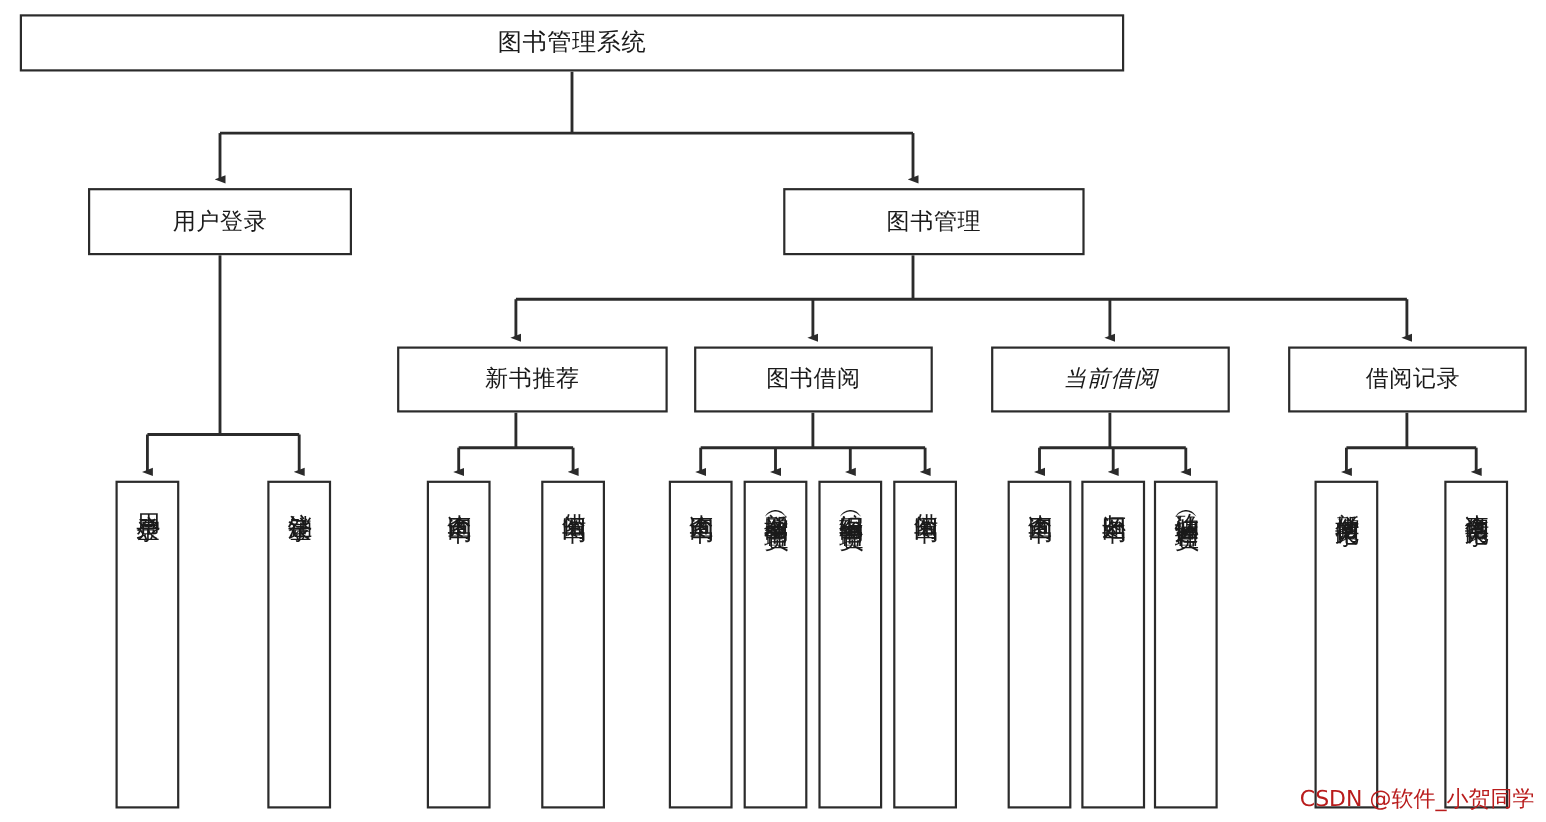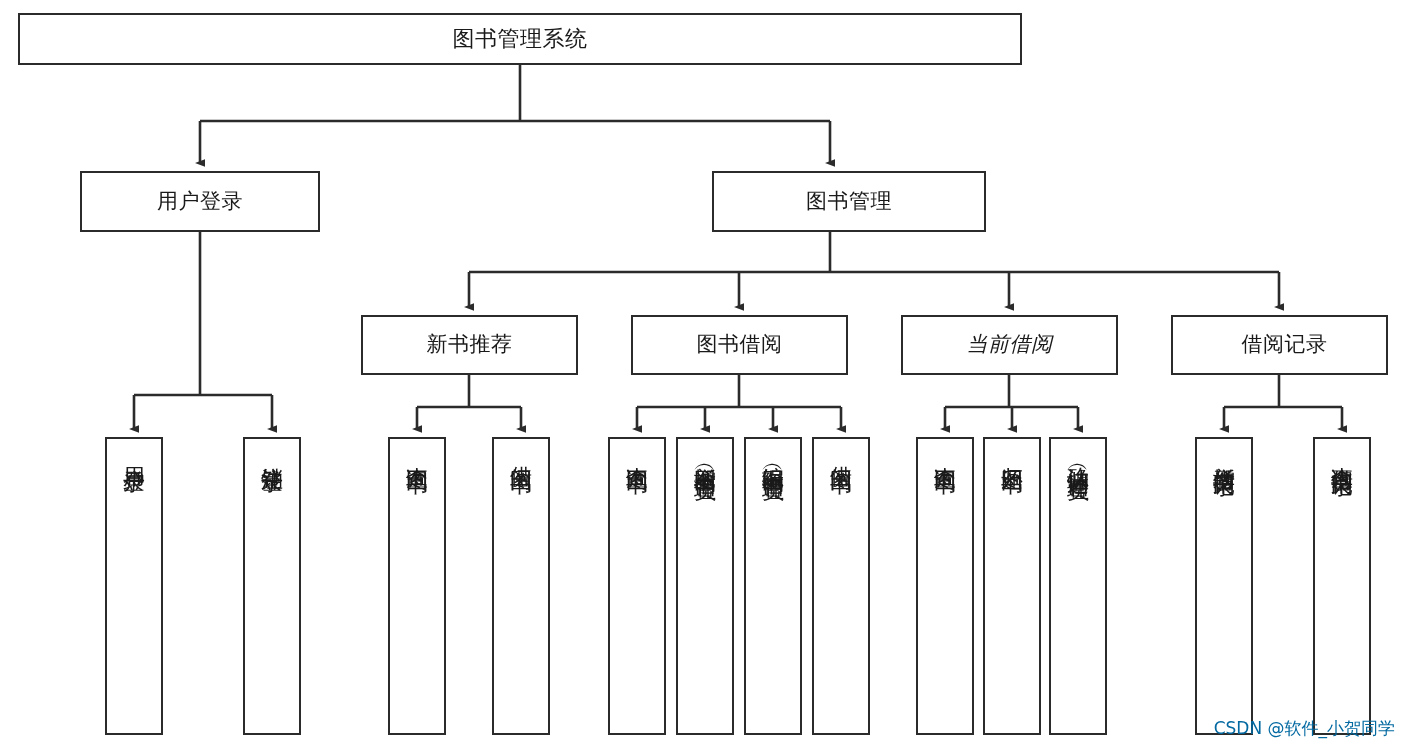--- a/index.html
+++ b/index.html
@@ -58,22 +58,22 @@
     text-orientation: upright;
     font-size: 22px;
     line-height: 1.08;
     letter-spacing: 2px;
     white-space: nowrap;
   }
   #watermark {
     position: absolute;
     right: 10px;
     bottom: 7px;
-    font-size: 17px;
-    color: #0369a1;
+    font-size: 20px;
+    color: #b91c1c;
     white-space: nowrap;
     pointer-events: none;
     font-family: "DejaVu Sans", "Liberation Sans", sans-serif;
   }
 </style>
 </head>
 <body>
 
 <div id="diagram-root">
 
@@ -131,21 +131,21 @@
     <span class="node-label">图书管理系统</span>
   </div>
 
   <div class="node horizontal" style="left:80px; top:171px; width:240px; height:61px;">
     <span class="node-label">用户登录</span>
   </div>
   <div class="node horizontal" style="left:712px; top:171px; width:274px; height:61px;">
     <span class="node-label">图书管理</span>
   </div>
 
-  <div class="node horizontal" style="left:361px; top:315px; width:217px; height:60px;">
+  <div class="node horizontal" style="left:361px; top:315px; width:246px; height:60px;">
     <span class="node-label">新书推荐</span>
   </div>
   <div class="node horizontal" style="left:631px; top:315px; width:217px; height:60px;">
     <span class="node-label">图书借阅</span>
   </div>
   <div class="node horizontal" style="left:901px; top:315px; width:217px; height:60px;font-style:italic;">
     <span class="node-label">当前借阅</span>
   </div>
   <div class="node horizontal" style="left:1171px; top:315px; width:217px; height:60px;padding-left:10px;">
     <span class="node-label">借阅记录</span>

